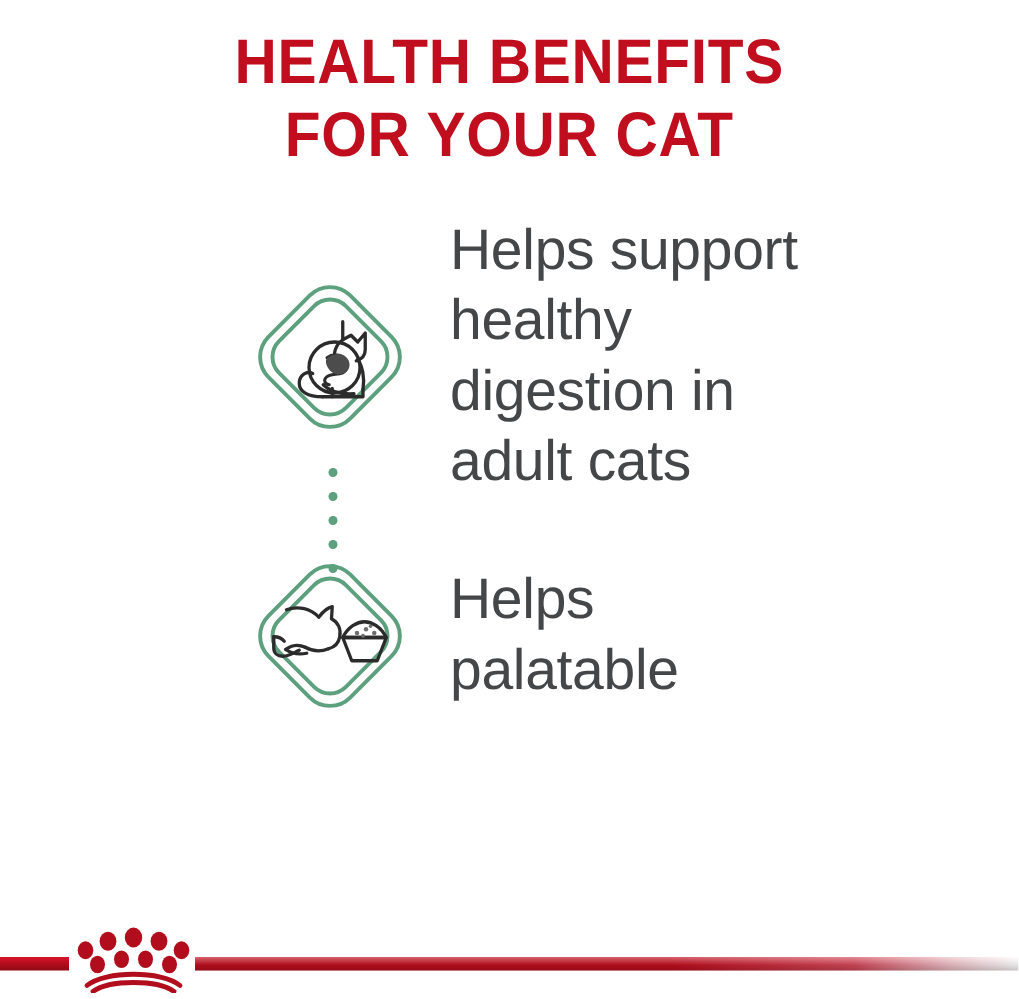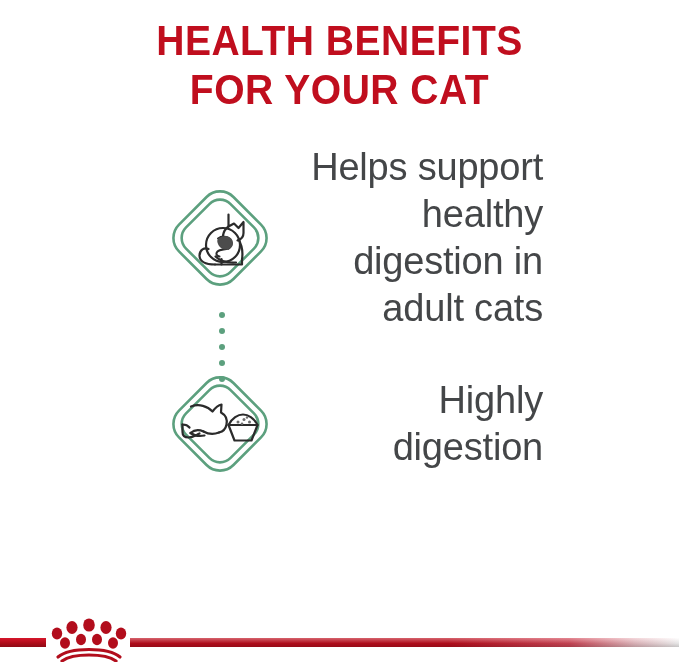--- a/index.html
+++ b/index.html
@@ -36,21 +36,20 @@
     transform: scaleX(0.93);
     transform-origin: center center;
   }
 
   
   .benefits {
     position: absolute;
     left: 0;
     top: 168px;
     width: 553px;
-    text-align: right;
   }
   .benefit-row {
     position: relative;
     display: flex;
     align-items: center;
   }
   .benefit-row.row-1 { height: 140px; }
   .benefit-row.row-2 { height: 128px; margin-top: 52px; }
 
   .icon-cell {
@@ -221,21 +220,21 @@
           <g fill="#6E6E6E">
             <circle cx="80" cy="60" r="1.5"></circle>
             <circle cx="86" cy="57.5" r="1.5"></circle>
             <circle cx="91.5" cy="60" r="1.5"></circle>
             <circle cx="84" cy="61.8" r="1.3"></circle>
             <circle cx="89" cy="55.5" r="1.2"></circle>
           </g>
         </svg>
       </div>
     </div>
-    <div class="benefit-text">Highly digestion</div>
+    <div class="benefit-text">Helps palatable</div>
   </div>
 </div>
 
 <div class="connector">
   <i></i>
   <i></i>
   <i></i>
   <i></i>
   <i></i>
 </div>

